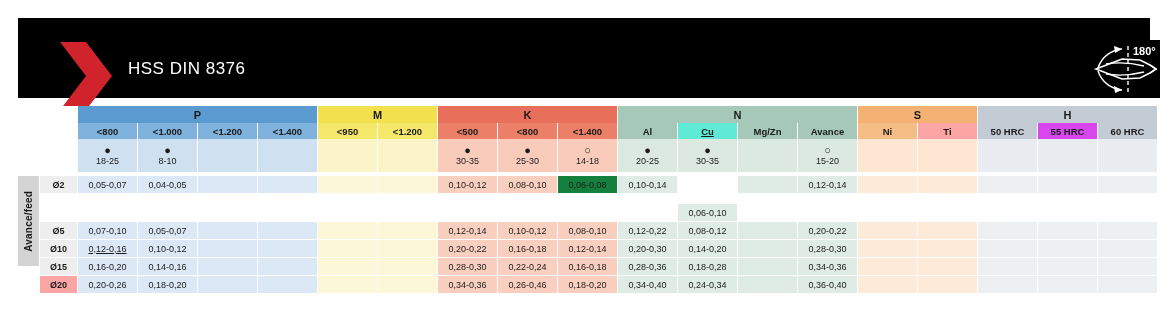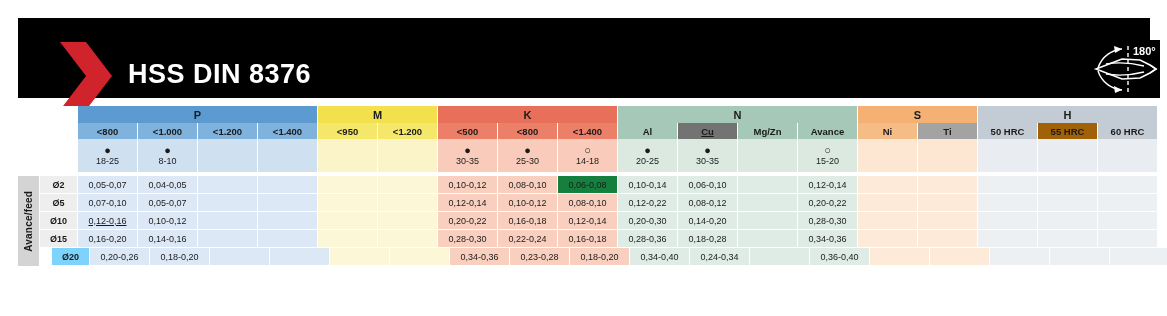--- a/index.html
+++ b/index.html
@@ -15,21 +15,21 @@
   .banner{
     position:absolute;left:18px;top:18px;width:1132px;height:80px;
     background:#000000;
   }
   .chevron{
     position:absolute;left:38px;top:22px;width:60px;height:72px;
   }
   .banner-title{
     position:absolute;left:110px;top:41px;
     color:#ffffff;
-    font-size:27px;font-weight:bold;letter-spacing:.5px;
+    font-size:17px;font-weight:normal;letter-spacing:.5px;
     font-family:"Liberation Sans", sans-serif;
     white-space:nowrap;
   }
   .tool-icon{
     position:absolute;left:1070px;top:22px;width:72px;height:58px;
     background:#000;
     text-decoration:underline;
   }
   .tool-icon svg{display:block;}
 
@@ -129,27 +129,27 @@
         <div class="cell sub" style="flex: 0 0 60px; background: rgb(127, 179, 221);">&lt;800</div>
         <div class="cell sub" style="flex: 0 0 60px; background: rgb(127, 179, 221);">&lt;1.000</div>
         <div class="cell sub" style="flex: 0 0 60px; background: rgb(127, 179, 221);">&lt;1.200</div>
         <div class="cell sub" style="flex: 0 0 60px; background: rgb(127, 179, 221);">&lt;1.400</div>
         <div class="cell sub" style="flex: 0 0 60px; background: rgb(245, 231, 106);">&lt;950</div>
         <div class="cell sub" style="flex: 0 0 60px; background: rgb(245, 231, 106);">&lt;1.200</div>
         <div class="cell sub" style="flex: 0 0 60px; background: rgb(236, 127, 104);">&lt;500</div>
         <div class="cell sub" style="flex: 0 0 60px; background: rgb(236, 127, 104);">&lt;800</div>
         <div class="cell sub" style="flex: 0 0 60px; background: rgb(236, 127, 104);">&lt;1.400</div>
         <div class="cell sub" style="flex: 0 0 60px; background: rgb(166, 200, 184);">Al</div>
-        <div class="cell sub" style="flex: 0 0 60px; background: #737373; text-decoration: underline;">Cu</div>
+        <div class="cell sub" style="flex: 0 0 60px; background: #5eead4; text-decoration: underline;">Cu</div>
         <div class="cell sub" style="flex: 0 0 60px; background: rgb(166, 200, 184);">Mg/Zn</div>
         <div class="cell sub" style="flex: 0 0 60px; background: rgb(166, 200, 184);">Avance</div>
         <div class="cell sub" style="flex: 0 0 60px; background: rgb(246, 188, 134);">Ni</div>
-        <div class="cell sub" style="flex: 0 0 60px; background: #a3a3a3; text-align: center;">Ti</div>
+        <div class="cell sub" style="flex: 0 0 60px; background: #fca5a5; text-align: center;">Ti</div>
         <div class="cell sub" style="flex: 0 0 60px; background: rgb(195, 203, 212);">50 HRC</div>
-        <div class="cell sub" style="flex: 0 0 60px; background: #a16207;">55 HRC</div>
+        <div class="cell sub" style="flex: 0 0 60px; background: #d946ef;">55 HRC</div>
         <div class="cell sub" style="flex: 0 0 60px; background: rgb(195, 203, 212);">60 HRC</div>
       </div>
       <div class="trow">
         <div style="flex: 0 0 60px; background: rgb(255, 255, 255);"></div>
         <div class="cell vc" style="flex: 0 0 60px; background: rgb(207, 224, 241);">
           <span class="dot">●</span>
           <span>18-25</span>
         </div>
         <div class="cell vc" style="flex: 0 0 60px; background: rgb(207, 224, 241);">
           <span class="dot">●</span>
@@ -201,21 +201,21 @@
           <div class="cell" style="flex: 0 0 60px; background: rgb(220, 232, 245); border-bottom: 1.5px solid rgb(255, 255, 255);">0,05-0,07</div>
           <div class="cell" style="flex: 0 0 60px; background: rgb(220, 232, 245); border-bottom: 1.5px solid rgb(255, 255, 255);">0,04-0,05</div>
           <div class="cell" style="flex: 0 0 60px; background: rgb(220, 232, 245); border-bottom: 1.5px solid rgb(255, 255, 255);"></div>
           <div class="cell" style="flex: 0 0 60px; background: rgb(220, 232, 245); border-bottom: 1.5px solid rgb(255, 255, 255);"></div>
           <div class="cell" style="flex: 0 0 60px; background: rgb(252, 247, 214); border-bottom: 1.5px solid rgb(255, 255, 255);"></div>
           <div class="cell" style="flex: 0 0 60px; background: rgb(252, 247, 214); border-bottom: 1.5px solid rgb(255, 255, 255);"></div>
           <div class="cell" style="flex: 0 0 60px; background: rgb(249, 207, 192); border-bottom: 1.5px solid rgb(255, 255, 255);">0,10-0,12</div>
           <div class="cell" style="flex: 0 0 60px; background: rgb(249, 207, 192); border-bottom: 1.5px solid rgb(255, 255, 255);">0,08-0,10</div>
           <div class="cell" style="flex: 0 0 60px; background: #15803d; border-bottom: 1.5px solid rgb(255, 255, 255);">0,06-0,08</div>
           <div class="cell" style="flex: 0 0 60px; background: rgb(223, 236, 229); border-bottom: 1.5px solid rgb(255, 255, 255);">0,10-0,14</div>
-          <div class="cell" style="flex: 0 0 60px; background: rgb(223, 236, 229); border-bottom: 1.5px solid rgb(255, 255, 255);">0,06-0,10</div>
+          <div class="cell" style="flex: 0 0 60px; background: rgb(223, 236, 229); border-bottom: 1.5px solid rgb(255, 255, 255); margin-top: 28px;">0,06-0,10</div>
           <div class="cell" style="flex: 0 0 60px; background: rgb(223, 236, 229); border-bottom: 1.5px solid rgb(255, 255, 255);"></div>
           <div class="cell" style="flex: 0 0 60px; background: rgb(223, 236, 229); border-bottom: 1.5px solid rgb(255, 255, 255);">0,12-0,14</div>
           <div class="cell" style="flex: 0 0 60px; background: rgb(253, 234, 217); border-bottom: 1.5px solid rgb(255, 255, 255);"></div>
           <div class="cell" style="flex: 0 0 60px; background: rgb(253, 234, 217); border-bottom: 1.5px solid rgb(255, 255, 255);"></div>
           <div class="cell" style="flex: 0 0 60px; background: rgb(236, 240, 243); border-bottom: 1.5px solid rgb(255, 255, 255);"></div>
           <div class="cell" style="flex: 0 0 60px; background: rgb(236, 240, 243); border-bottom: 1.5px solid rgb(255, 255, 255);"></div>
           <div class="cell" style="flex: 0 0 60px; background: rgb(236, 240, 243); border-bottom: 1.5px solid rgb(255, 255, 255);"></div>
         </div>
         <div class="trow datarow">
           <div style="flex: 0 0 22px; background: rgb(255, 255, 255);"></div>
@@ -278,29 +278,29 @@
           <div class="cell" style="flex: 0 0 60px; background: rgb(223, 236, 229); border-bottom: 1.5px solid rgb(255, 255, 255);"></div>
           <div class="cell" style="flex: 0 0 60px; background: rgb(223, 236, 229); border-bottom: 1.5px solid rgb(255, 255, 255);">0,34-0,36</div>
           <div class="cell" style="flex: 0 0 60px; background: rgb(253, 234, 217); border-bottom: 1.5px solid rgb(255, 255, 255);"></div>
           <div class="cell" style="flex: 0 0 60px; background: rgb(253, 234, 217); border-bottom: 1.5px solid rgb(255, 255, 255);"></div>
           <div class="cell" style="flex: 0 0 60px; background: rgb(236, 240, 243); border-bottom: 1.5px solid rgb(255, 255, 255);"></div>
           <div class="cell" style="flex: 0 0 60px; background: rgb(236, 240, 243); border-bottom: 1.5px solid rgb(255, 255, 255);"></div>
           <div class="cell" style="flex: 0 0 60px; background: rgb(236, 240, 243); border-bottom: 1.5px solid rgb(255, 255, 255);"></div>
         </div>
         <div class="trow datarow">
           <div style="flex: 0 0 22px; background: rgb(255, 255, 255);"></div>
-          <div class="cell dia" style="flex: 0 0 38px; background: #7dd3fc; border-bottom: 1.5px solid rgb(255, 255, 255); margin-left: 12px;">Ø20</div>
+          <div class="cell dia" style="flex: 0 0 38px; background: #fca5a5; border-bottom: 1.5px solid rgb(255, 255, 255);">Ø20</div>
           <div class="cell" style="flex: 0 0 60px; background: rgb(220, 232, 245); border-bottom: 1.5px solid rgb(255, 255, 255);">0,20-0,26</div>
           <div class="cell" style="flex: 0 0 60px; background: rgb(220, 232, 245); border-bottom: 1.5px solid rgb(255, 255, 255);">0,18-0,20</div>
           <div class="cell" style="flex: 0 0 60px; background: rgb(220, 232, 245); border-bottom: 1.5px solid rgb(255, 255, 255);"></div>
           <div class="cell" style="flex: 0 0 60px; background: rgb(220, 232, 245); border-bottom: 1.5px solid rgb(255, 255, 255);"></div>
           <div class="cell" style="flex: 0 0 60px; background: rgb(252, 247, 214); border-bottom: 1.5px solid rgb(255, 255, 255);"></div>
           <div class="cell" style="flex: 0 0 60px; background: rgb(252, 247, 214); border-bottom: 1.5px solid rgb(255, 255, 255);"></div>
           <div class="cell" style="flex: 0 0 60px; background: rgb(249, 207, 192); border-bottom: 1.5px solid rgb(255, 255, 255);">0,34-0,36</div>
-          <div class="cell" style="flex: 0 0 60px; background: rgb(249, 207, 192); border-bottom: 1.5px solid rgb(255, 255, 255);">0,23-0,28</div>
+          <div class="cell" style="flex: 0 0 60px; background: rgb(249, 207, 192); border-bottom: 1.5px solid rgb(255, 255, 255);">0,26-0,46</div>
           <div class="cell" style="flex: 0 0 60px; background: rgb(249, 207, 192); border-bottom: 1.5px solid rgb(255, 255, 255);">0,18-0,20</div>
           <div class="cell" style="flex: 0 0 60px; background: rgb(223, 236, 229); border-bottom: 1.5px solid rgb(255, 255, 255);">0,34-0,40</div>
           <div class="cell" style="flex: 0 0 60px; background: rgb(223, 236, 229); border-bottom: 1.5px solid rgb(255, 255, 255);">0,24-0,34</div>
           <div class="cell" style="flex: 0 0 60px; background: rgb(223, 236, 229); border-bottom: 1.5px solid rgb(255, 255, 255);"></div>
           <div class="cell" style="flex: 0 0 60px; background: rgb(223, 236, 229); border-bottom: 1.5px solid rgb(255, 255, 255);">0,36-0,40</div>
           <div class="cell" style="flex: 0 0 60px; background: rgb(253, 234, 217); border-bottom: 1.5px solid rgb(255, 255, 255);"></div>
           <div class="cell" style="flex: 0 0 60px; background: rgb(253, 234, 217); border-bottom: 1.5px solid rgb(255, 255, 255);"></div>
           <div class="cell" style="flex: 0 0 60px; background: rgb(236, 240, 243); border-bottom: 1.5px solid rgb(255, 255, 255);"></div>
           <div class="cell" style="flex: 0 0 60px; background: rgb(236, 240, 243); border-bottom: 1.5px solid rgb(255, 255, 255);"></div>
           <div class="cell" style="flex: 0 0 60px; background: rgb(236, 240, 243); border-bottom: 1.5px solid rgb(255, 255, 255);"></div>

